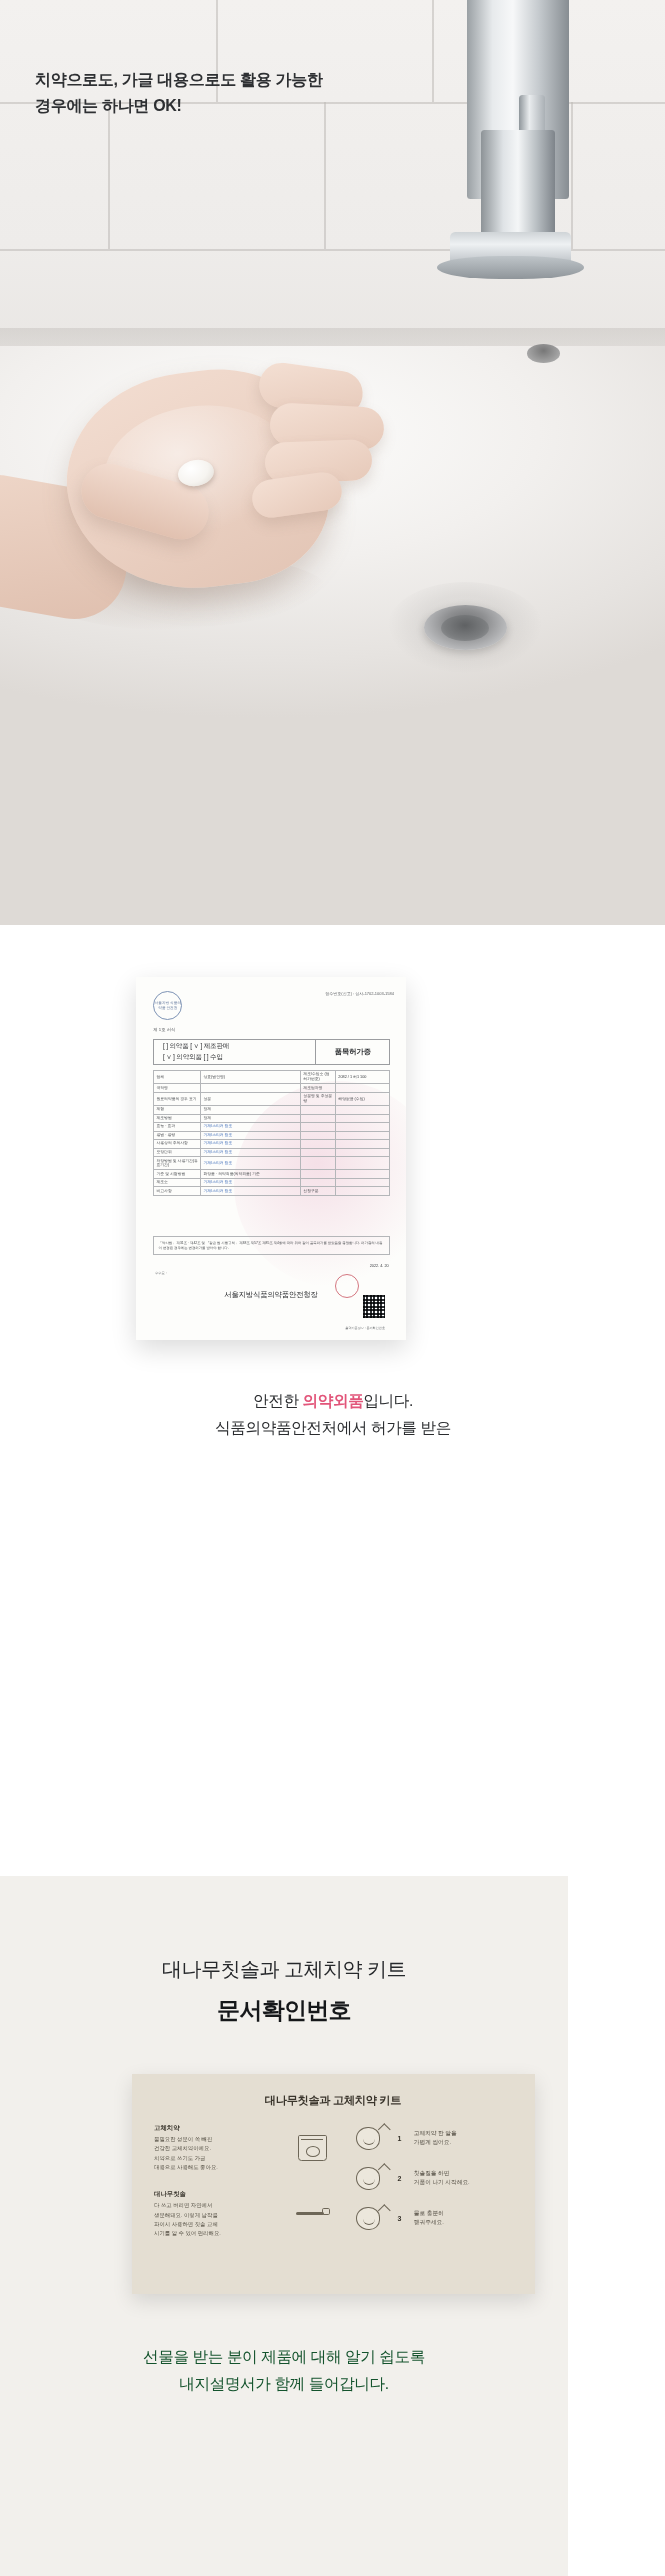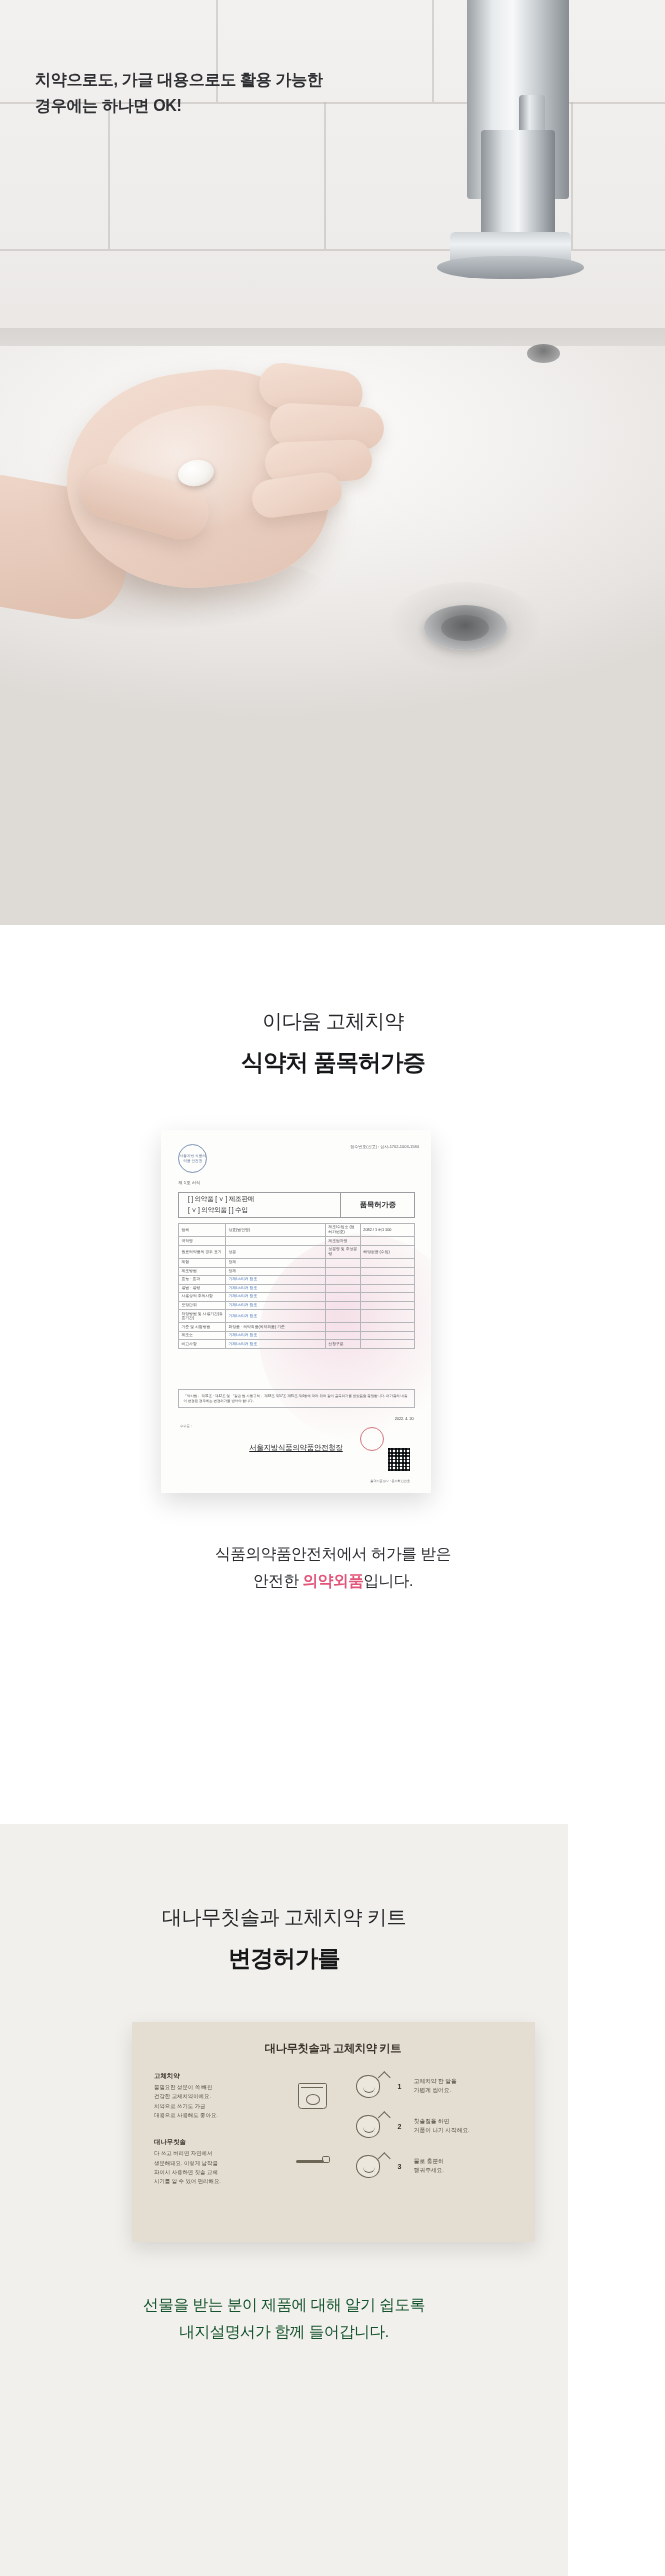--- a/index.html
+++ b/index.html
@@ -224,21 +224,20 @@
     font-size: 23px;
     font-weight: 700;
     color: #16181a;
     letter-spacing: -0.7px;
   }
   .cert-wrap {
     width: 542px;
     display: flex;
     justify-content: center;
     margin-top: 52px;
-    margin-left: 25px;
   }
   .cert-paper {
     position: relative;
     width: 270px;
     height: 363px;
     background: #fdfdfb;
     box-shadow: 0 8.6px 24px rgba(0,0,0,0.14);
     overflow: hidden;
   }
   .cert-paper:before {
@@ -342,21 +341,20 @@
     font-size: 3.8px;
     color: #3d4044;
   }
   .cert-sign {
     position: absolute;
     left: 0; right: 0; top: 313px;
     text-align: center;
     font-size: 7.4px;
     color: #1f2124;
     letter-spacing: -0.2px;
-    text-decoration: underline;
   }
   .cert-stamp {
     position: absolute;
     right: 47px; top: 297px;
     width: 24px; height: 24px;
     border-radius: 50%;
     border: 1px solid #c64a57;
     opacity: 0.75;
   }
   .cert-qr {
@@ -593,24 +591,20 @@
 
     <div class="hero-text">
       <div class="sub">
         <span>치약으로도, 가글 대용으로도 활용 가능한</span><br>
         <span>경우에는 하나면 OK!</span>
       </div>
     </div>
   </section>
 
   <section class="sec-cert">
-    <div class="sec-title">
-      <div class="l1">이다움 고체치약</div>
-      <div class="l2">식약처 품목허가증</div>
-    </div>
 
     <div class="cert-wrap">
       <div class="cert-paper">
         <div class="cert-sealwrap">
           <div class="cert-seal">서울지방
 식품의약품
 안전청</div>
         </div>
         <div class="cert-topline">
           <span>접수번호(신고) : 심사-1702-1003-1584</span>
@@ -714,31 +708,31 @@
         <div class="cert-leftnote">수수료 :</div>
         <div class="cert-date">2022. 4. 20</div>
         <div class="cert-sign">서울지방식품의약품안전청장</div>
         <div class="cert-stamp"></div>
         <div class="cert-qr"></div>
         <div class="cert-footer">출력기준정보 : 문서확인번호</div>
       </div>
     </div>
 
     <div class="cert-caption">
-      <div>식품의약품안전처에서 허가를 받은</div>
       <div>
         <span>안전한 </span><span class="hl">의약외품</span><span>입니다.</span>
       </div>
+      <div>식품의약품안전처에서 허가를 받은</div>
     </div>
   </section>
 
   <section class="sec-manual">
     <div class="manual-title">
       <div class="l1">대나무칫솔과 고체치약 키트</div>
-      <div class="l2">변경허가를</div>
+      <div class="l2">문서확인번호</div>
     </div>
 
     <div class="leaflet-wrap">
       <div class="leaflet">
         <div class="leaflet-head">대나무칫솔과 고체치약 키트</div>
         <div class="leaflet-cols">
           <div class="lf-left" id="lf-left">
               <div class="lf-block">
                 <div class="txt">
                   <div class="ttl">고체치약</div>

